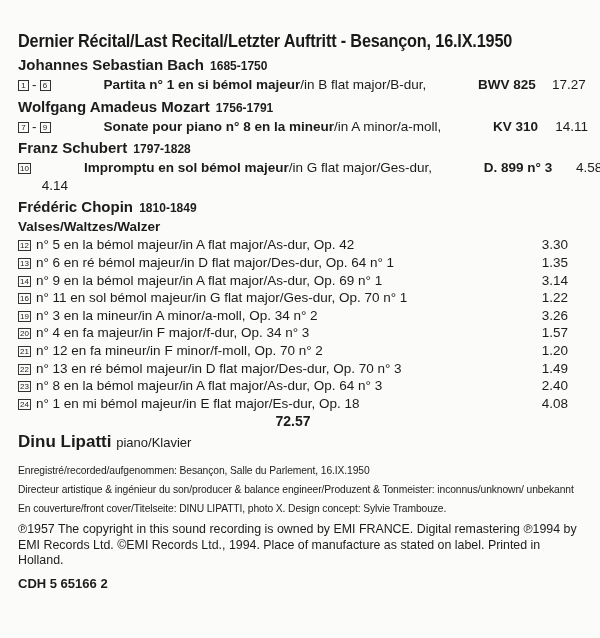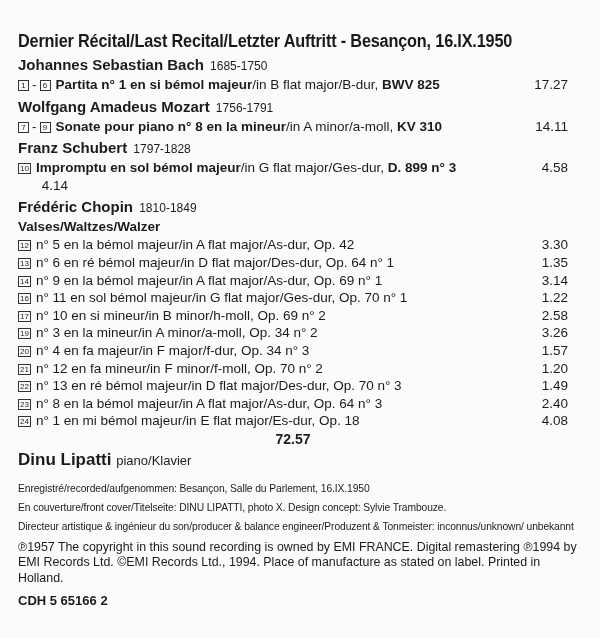--- a/index.html
+++ b/index.html
@@ -3,27 +3,27 @@
 <meta charset="utf-8">
 <style>
   html, body { margin:0; padding:0; }
   body {
     width:600px; height:638px; background:#fbfbfa; color:#1c1c1c;
     font-family:"Liberation Sans", sans-serif; position:relative; overflow:hidden;
   }
   .page { position:absolute; left:18px; top:30px; width:550px; }
   .title { font-weight:bold; font-size:17.5px; letter-spacing:-0.2px; line-height:22px; margin:0 0 0 0; color:#1a1a1a; transform:scaleX(0.93); transform-origin:left; white-space:nowrap; }
   .composer { font-weight:bold; font-size:15px; line-height:20px; margin-top:3px; white-space:nowrap; }
-  .composer .dates { font-weight:normal; font-size:12px; margin-left:2px; }
+  .composer .dates { font-weight:bold; font-size:12px; margin-left:2px; }
   .row { display:flex; justify-content:space-between; align-items:baseline; font-size:13.5px; line-height:17.6px; white-space:nowrap; }
   .row .left { display:flex; align-items:baseline; }
   .row .dur { text-align:right; min-width:50px; }
   .trk { display:inline-block; font-size:8px; line-height:9px; border:1px solid #333; padding:0 1px; min-width:7px; text-align:center; margin-right:5px; position:relative; top:-1px; }
   .trk-sep { margin:0 3px 0 -2px; }
-  .b { font-weight:bold; }
+  .b { font-weight:bold;margin-left:48px; }
   .subtitle { font-weight:bold; font-size:13.5px; line-height:18px; }
   .total { text-align:center; font-weight:bold; font-size:14px; line-height:18px; }
   .artist { font-size:17px; line-height:22px; margin-top:1px; }
   .artist .name { font-weight:bold; }
   .artist .role { font-size:13px; }
   .credits { font-size:10.3px; line-height:15px; margin-top:9px; width:560px; letter-spacing:-0.1px; }
   .credits p { margin:0 0 4px 0; }
   .copyright { font-size:12.4px; line-height:15.5px; margin-top:6px; width:560px; }
   .catno { font-weight:bold; font-size:13px; margin-top:7px; }
 </style>
@@ -111,27 +111,20 @@
     </div>
   <div class="row">
       <span class="left">
         <span class="trk">16</span>
         <span>n° 11 en sol bémol majeur/in G flat major/Ges-dur, Op. 70 n° 1</span>
       </span>
       <span class="dur">1.22</span>
     </div>
   <div class="row">
       <span class="left">
-        <span class="trk">17</span>
-        <span>n° 10 en si mineur/in B minor/h-moll, Op. 69 n° 2</span>
-      </span>
-      <span class="dur">2.58</span>
-    </div>
-  <div class="row">
-      <span class="left">
         <span class="trk">19</span>
         <span>n° 3 en la mineur/in A minor/a-moll, Op. 34 n° 2</span>
       </span>
       <span class="dur">3.26</span>
     </div>
   <div class="row">
       <span class="left">
         <span class="trk">20</span>
         <span>n° 4 en fa majeur/in F major/f-dur, Op. 34 n° 3</span>
       </span>
@@ -168,19 +161,19 @@
 
   <div class="total">72.57</div>
 
   <div class="artist">
     <span class="name">Dinu Lipatti</span>
     <span class="role">piano/Klavier</span>
   </div>
 
   <div class="credits">
     <p>Enregistré/recorded/aufgenommen: Besançon, Salle du Parlement, 16.IX.1950</p>
+    <p>Directeur artistique &amp; ingénieur du son/producer &amp; balance engineer/Produzent &amp; Tonmeister: inconnus/unknown/ unbekannt</p>
     <p>En couverture/front cover/Titelseite: DINU LIPATTI, photo X. Design concept: Sylvie Trambouze.</p>
-    <p>Directeur artistique &amp; ingénieur du son/producer &amp; balance engineer/Produzent &amp; Tonmeister: inconnus/unknown/ unbekannt</p>
   </div>
 
   <div class="copyright">℗1957 The copyright in this sound recording is owned by EMI FRANCE. Digital remastering ℗1994 by EMI Records Ltd. ©EMI Records Ltd., 1994. Place of manufacture as stated on label. Printed in Holland.</div>
   <div class="catno">CDH 5 65166 2</div>
 </div>
 
 </body></html>

